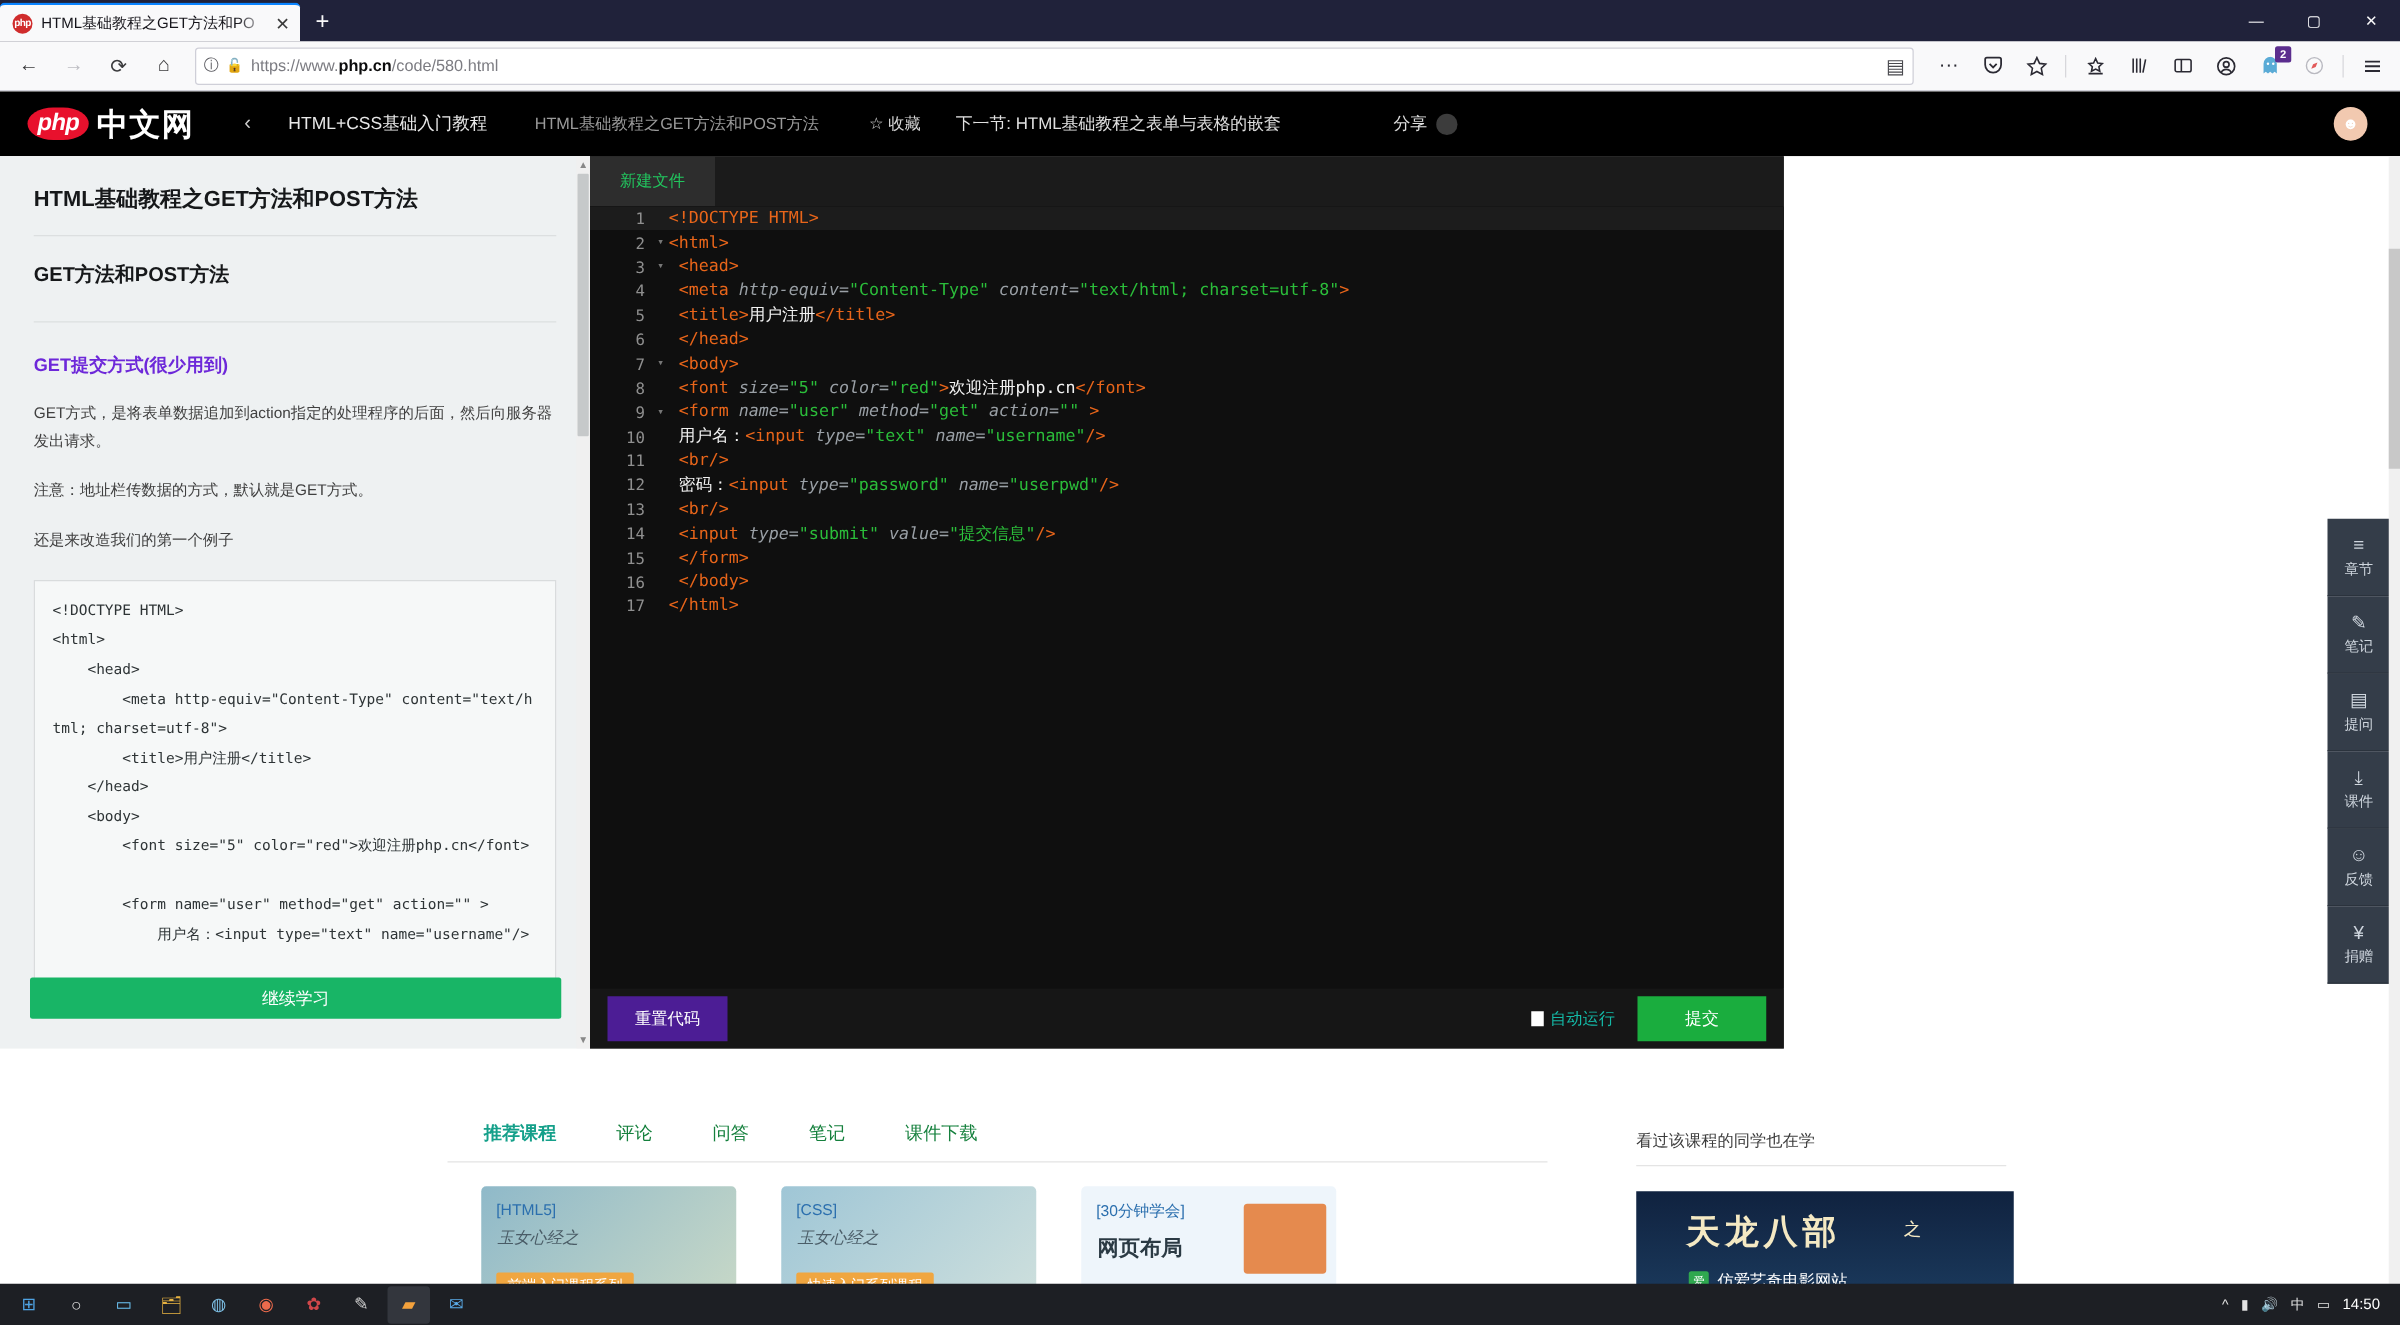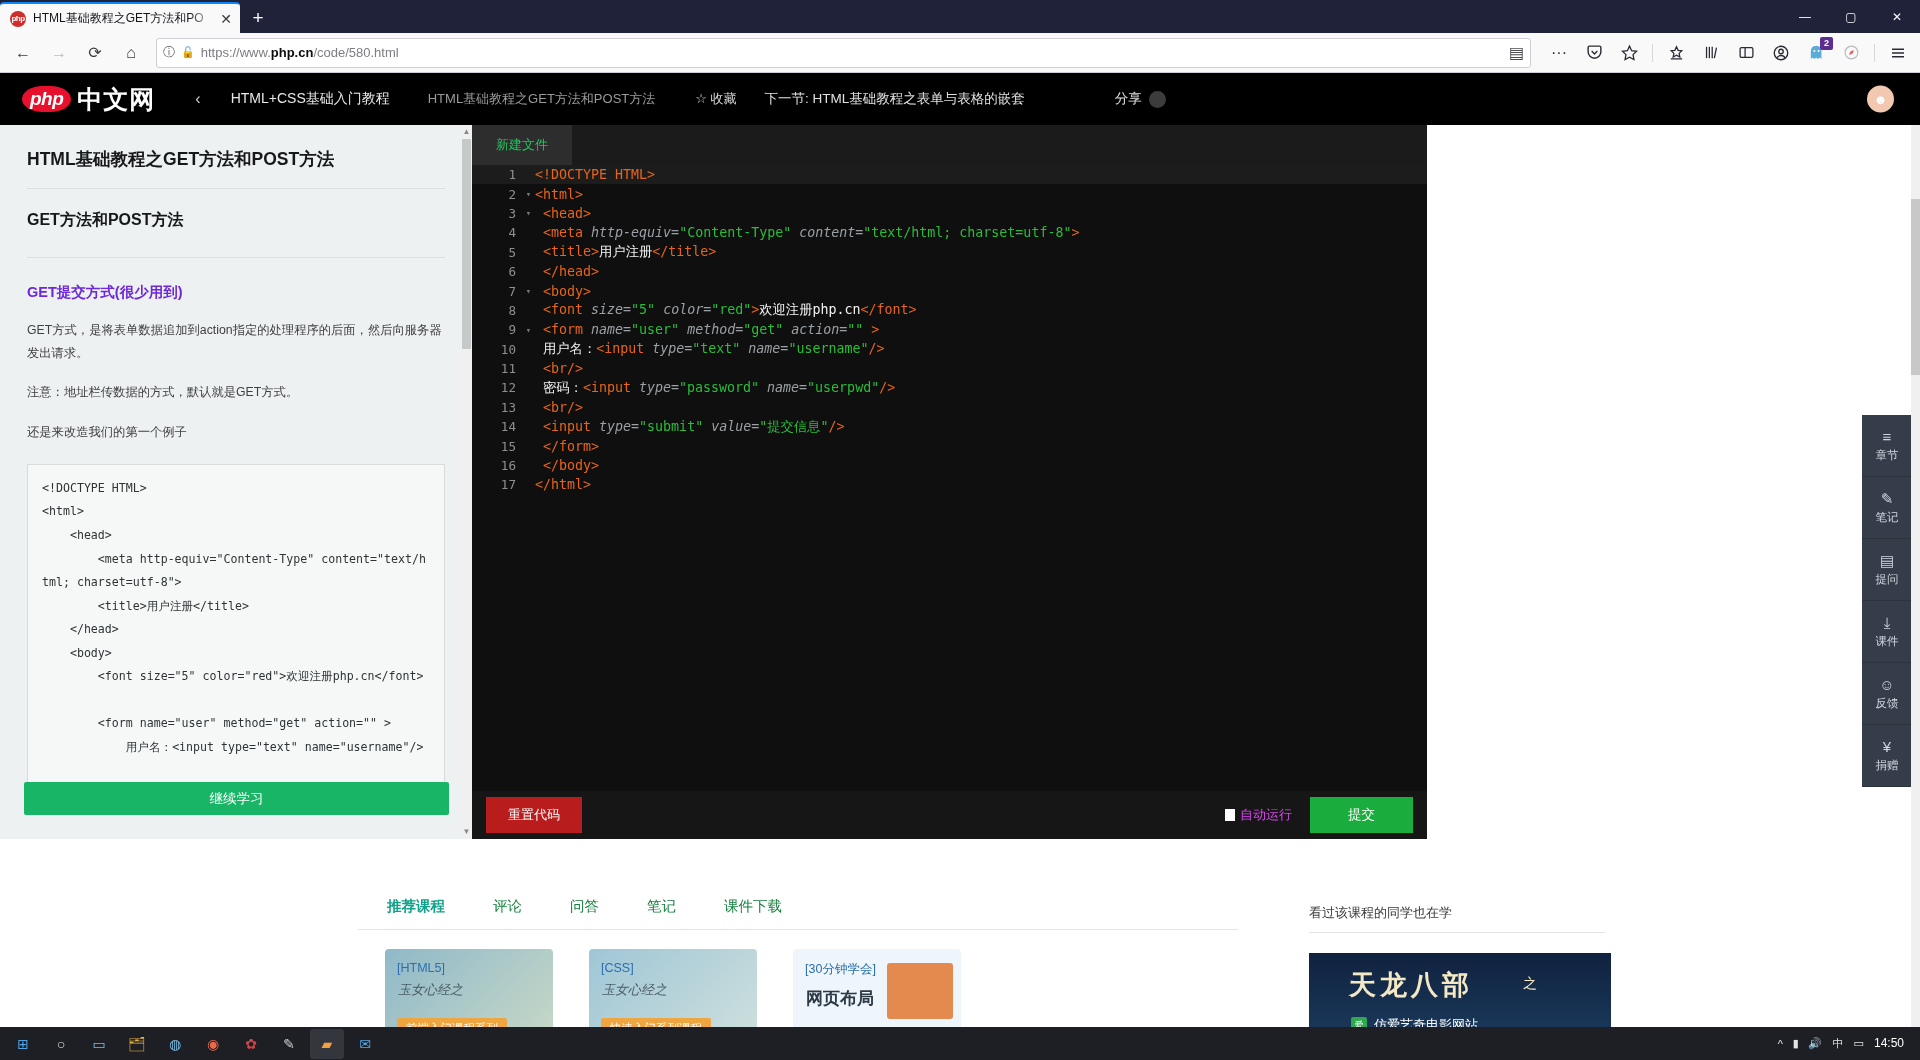--- a/index.html
+++ b/index.html
@@ -103,23 +103,23 @@
   .ln-no { width:50px; text-align:right; padding-right:6px; color:#8f8f8f; font-size:12.6px;
            flex:0 0 50px; }
   .ln-fold { width:13px; flex:0 0 13px; color:#777; font-size:9px; text-align:center;}
   .ln-txt { white-space:pre; color:#d4d4d4; }
   .tg { color:#e8651a; }
   .at { color:#9aa0a6; font-style:italic; }
   .vl { color:#2bbd3a; }
   .tx { color:#f2f2f2; }
   .ed-bottom { height:48px; background:#161616; display:flex; align-items:center;
                padding:0 14px; }
-  .btn-reset { background:#b91c1c; color:#fff; font-size:13px; padding:9px 22px; cursor:pointer; }
+  .btn-reset { background:#4c1d95; color:#fff; font-size:13px; padding:9px 22px; cursor:pointer; }
   .ed-right { margin-left:auto; display:flex; align-items:center; gap:18px; }
-  .chk { display:flex; align-items:center; gap:5px; color:#d946ef; font-size:13px; cursor:pointer;}
+  .chk { display:flex; align-items:center; gap:5px; color:#14b8a6; font-size:13px; cursor:pointer;}
   .chk .box { width:10px; height:12px; background:#fff; display:inline-block; }
   .btn-submit { background:#1aad3e; color:#fff; font-size:13.5px; padding:9px 38px;
                 cursor:pointer; }
 
   
   .rtools { position:absolute; right:8px; top:290px; width:50px;
             display:flex; flex-direction:column; }
   .rtool { background:#343d49; color:#cfd6de; height:62px; display:flex; flex-direction:column;
            align-items:center; justify-content:center; gap:4px; cursor:pointer;
            border-bottom:1px solid #2b333d; }
@@ -138,21 +138,21 @@
   .speed .rates span { display:block; }
 
   
   .lower { position:absolute; left:0; top:714px; width:1920px; height:346px;
            background:#fff; }
   .tabs { position:absolute; left:358px; top:58px; display:flex; gap:48px;
           border-bottom:1px solid #e4e4e4; width:880px; padding-bottom:13px; }
   .tabs .t { font-size:14.5px; color:#15803d; cursor:pointer; }
   .tabs .t.active { color:#15a08a; font-weight:bold;margin-left:29px; }
   .cards { position:absolute; left:385px; top:110px; display:flex; gap:36px; }
-  .card { width:168px; height:100px; border-radius:4px; overflow:hidden; position:relative;
+  .card { width:204px; height:100px; border-radius:4px; overflow:hidden; position:relative;
           cursor:pointer; }
   .c1 { background:linear-gradient(135deg,#8fb9c9,#c9d9c7); }
   .c2 { background:linear-gradient(135deg,#9fc6d6,#cfe0dd); }
   .c3 { background:#eef5fb; }
   .card .ttl { position:absolute; left:12px; top:12px; font-size:12.5px; color:#2b3a44;}
   .card .ttl .br { color:#2b6fae; }
   .card .sub { position:absolute; left:13px; top:32px; font-size:13px; color:#3b4a55;
                font-style:italic; opacity:.85;}
   .card .tag { position:absolute; left:12px; bottom:10px; background:#f0a640; color:#fff;
                font-size:11.5px; padding:3px 9px; border-radius:2px;}

